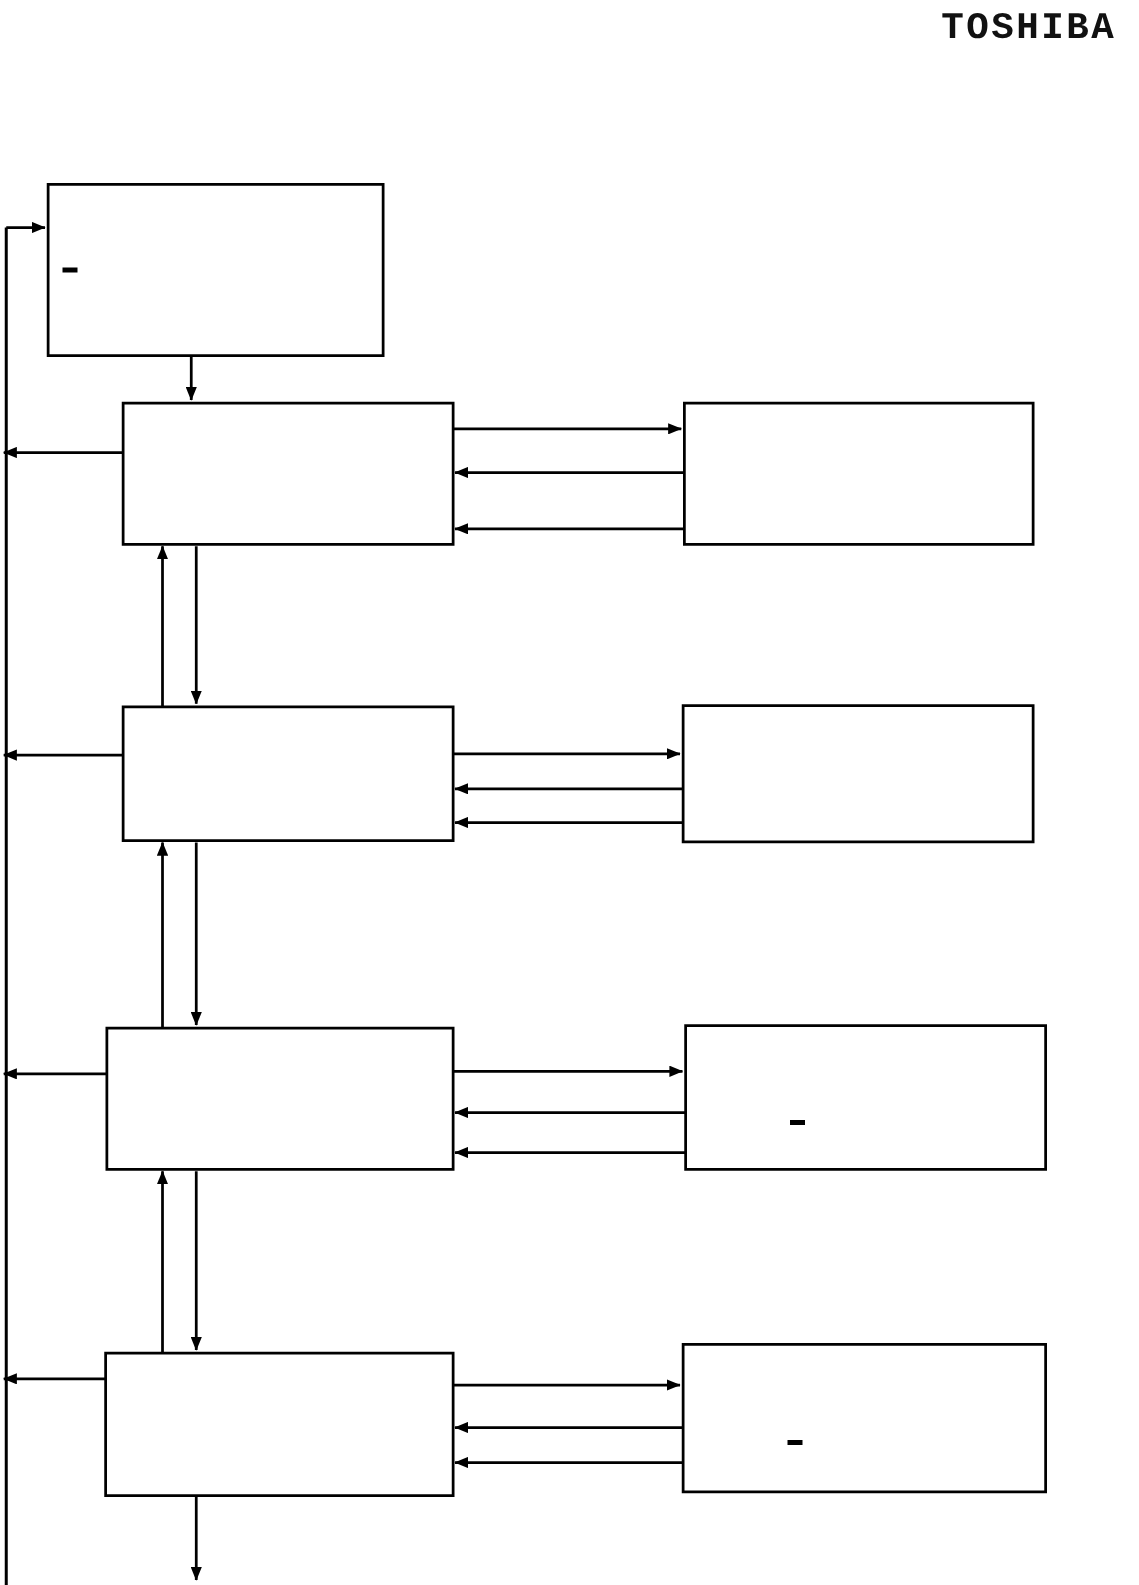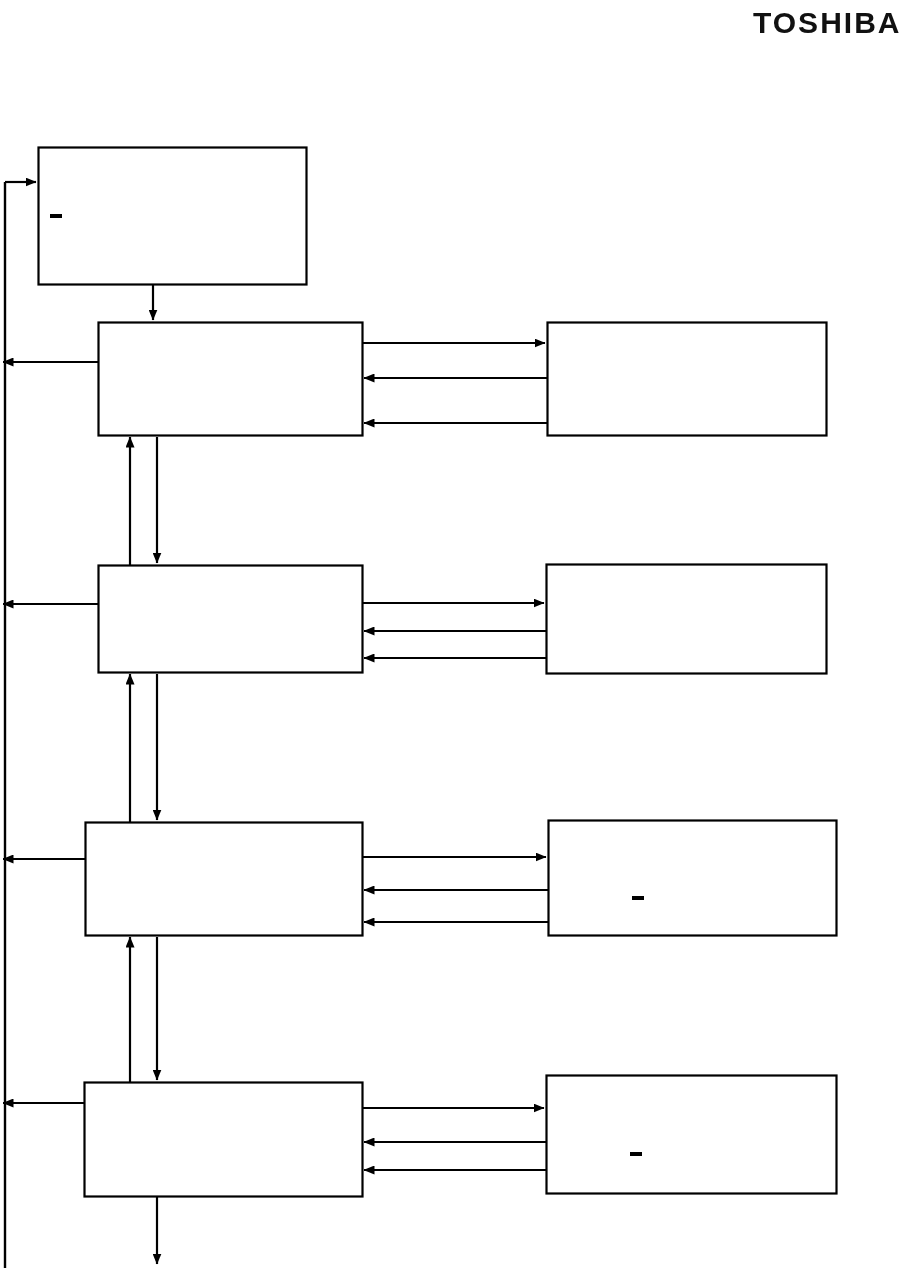--- a/index.html
+++ b/index.html
@@ -1,21 +1,21 @@
 <!DOCTYPE html>
 <html><head>
 <meta charset="utf-8">
 <style>
   html,body{margin:0;padding:0;background:#ffffff;}
   body{width:911px;height:1268px;position:relative;overflow:hidden;
        font-family:"Liberation Sans", sans-serif;color:#000;}
   #stage{position:absolute;left:0;top:0;width:911px;height:1268px;}
   #stage svg{position:absolute;left:0;top:0;}
   .logo{position:absolute;font-weight:bold;letter-spacing:2px;color:#111;
-        font-family:Liberation Sans, sans-serif;}
+        font-family:Liberation Mono, monospace;}
 </style>
 </head>
 <body>
 
 <div id="stage">
   <div class="logo" style="left: 753px; top: 6px; font-size: 30px; color: rgb(17, 17, 17);">TOSHIBA</div>
   <svg id="diagram-svg" width="911" height="1268">
     <defs>
       <marker id="ah" markerWidth="11" markerHeight="9" refX="10.5" refY="4.5" orient="auto" markerUnits="userSpaceOnUse">
         <path d="M0,0 L11,4.5 L0,9 z" fill="#000"></path>

